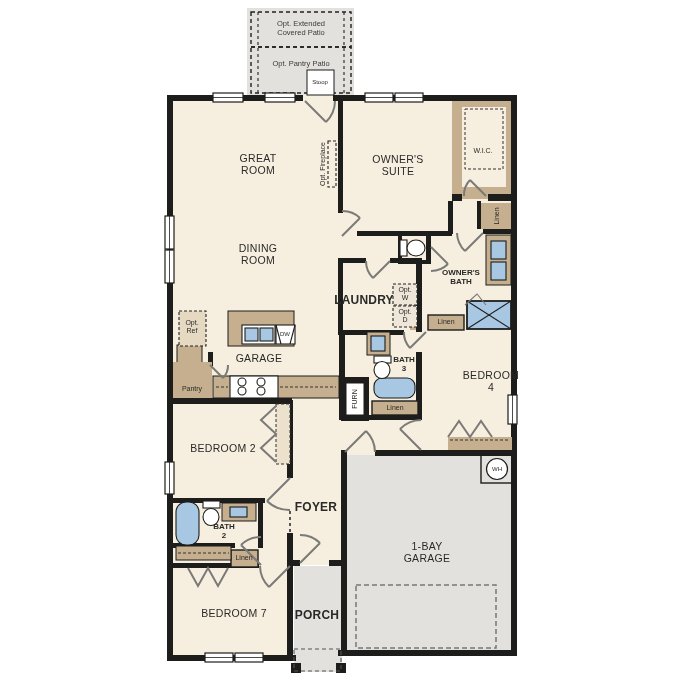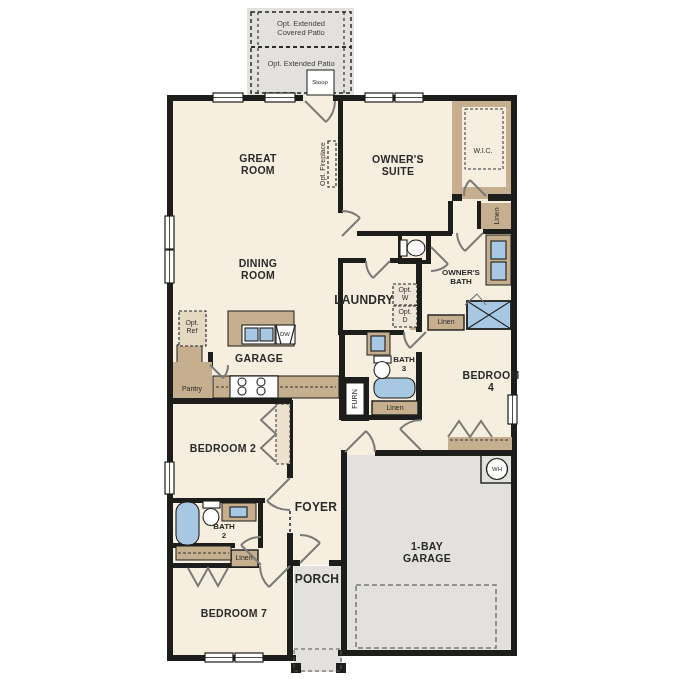--- a/index.html
+++ b/index.html
@@ -1,21 +1,21 @@
 <!DOCTYPE html>
 <html><head>
 <meta charset="utf-8">
 <style>
   html,body{margin:0;padding:0;background:#fff;}
   #plan{position:relative;width:553px;height:687px;background:#ffffff;overflow:hidden;
         font-family:"Liberation Sans",sans-serif;}
   #plan svg{position:absolute;left:0;top:0;}
   .lbl{position:absolute;transform:translate(-50%,-50%);color:#2a2a28;text-align:center;
        white-space:pre-line;line-height:1.15;pointer-events:none;}
-  .room{font-size:10.5px;font-weight:700;letter-spacing:.3px;}
+  .room{font-size:10.5px;font-weight:400;letter-spacing:.3px;}
   .sb{font-size:12px;font-weight:700;letter-spacing:.2px;}
   .sb2{font-size:8px;font-weight:700;}
   .tiny{font-size:7px;font-weight:400;}
   .micro{font-size:6px;font-weight:400;}
   .patio-t{font-size:7.5px;color:#3a3a38;}
   .vert{transform:translate(-50%,-50%) rotate(-90deg);}
 </style>
 </head>
 <body>
 
@@ -212,39 +212,39 @@
         <line x1="512.5" y1="395" x2="512.5" y2="424" stroke-width=".8"></line>
     <rect x="205" y="653" width="28" height="9"></rect>
         <line x1="205" y1="657.5" x2="233" y2="657.5" stroke-width=".8"></line>
     <rect x="235" y="653" width="28" height="9"></rect>
         <line x1="235" y1="657.5" x2="263" y2="657.5" stroke-width=".8"></line>
   </g>
 </svg>
 
 <div class="lbl patio-t" style="left:301px;top:29px">Opt. Extended
 Covered Patio</div>
-<div class="lbl patio-t" style="left:301px;top:64px">Opt. Extended Patio</div>
+<div class="lbl patio-t" style="left:301px;top:64px">Opt. Pantry Patio</div>
 <div class="lbl micro" style="left:320px;top:82px">Stoop</div>
 
 <div class="lbl room" style="left:258px;top:164px">GREAT
 ROOM</div>
 <div class="lbl room" style="left:398px;top:165px">OWNER'S
 SUITE</div>
-<div class="lbl room" style="left:258px;top:269px">DINING
+<div class="lbl room" style="left:258px;top:254px">DINING
 ROOM</div>
 <div class="lbl room" style="left:259px;top:358px">GARAGE</div>
 <div class="lbl room" style="left:491px;top:381px">BEDROOM 4</div>
 <div class="lbl room" style="left:223px;top:448px">BEDROOM 2</div>
 <div class="lbl room" style="left:234px;top:613px">BEDROOM 7</div>
 <div class="lbl room" style="left:427px;top:552px">1-BAY
 GARAGE</div>
 
 <div class="lbl sb" style="left:364px;top:301px">LAUNDRY</div>
 <div class="lbl sb" style="left:316px;top:508px">FOYER</div>
-<div class="lbl sb" style="left:317px;top:580px">PORCH</div>
+<div class="lbl sb" style="left:317px;top:616px">PORCH</div>
 <div class="lbl sb2" style="left:461px;top:277px">OWNER'S
 BATH</div>
 <div class="lbl sb2" style="left:404px;top:364px">BATH
 3</div>
 <div class="lbl sb2" style="left:224px;top:531px">BATH
 2</div>
 
 <div class="lbl tiny" style="left:483px;top:151px">W.I.C.</div>
 <div class="lbl tiny vert" style="left:497px;top:216px">Linen</div>
 <div class="lbl tiny" style="left:446px;top:322px">Linen</div>

